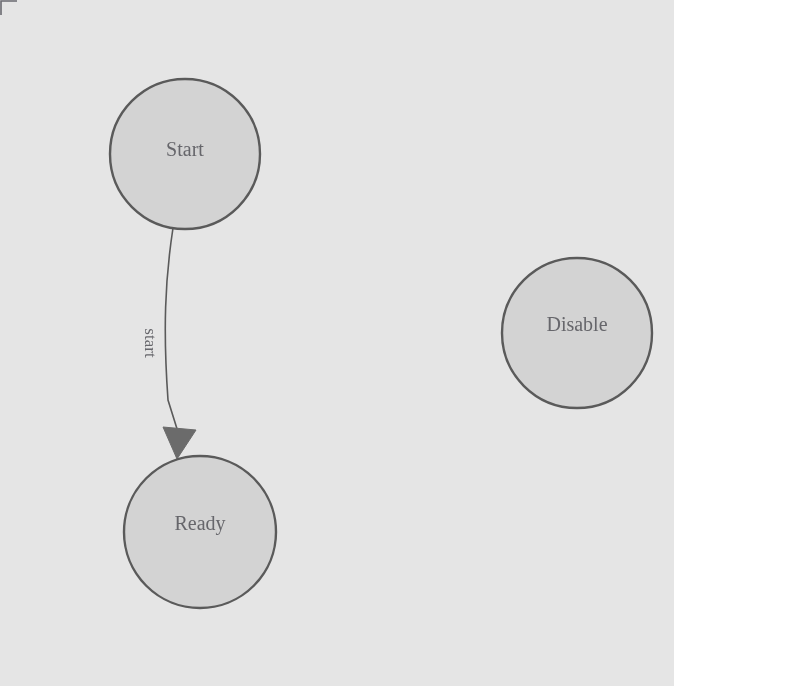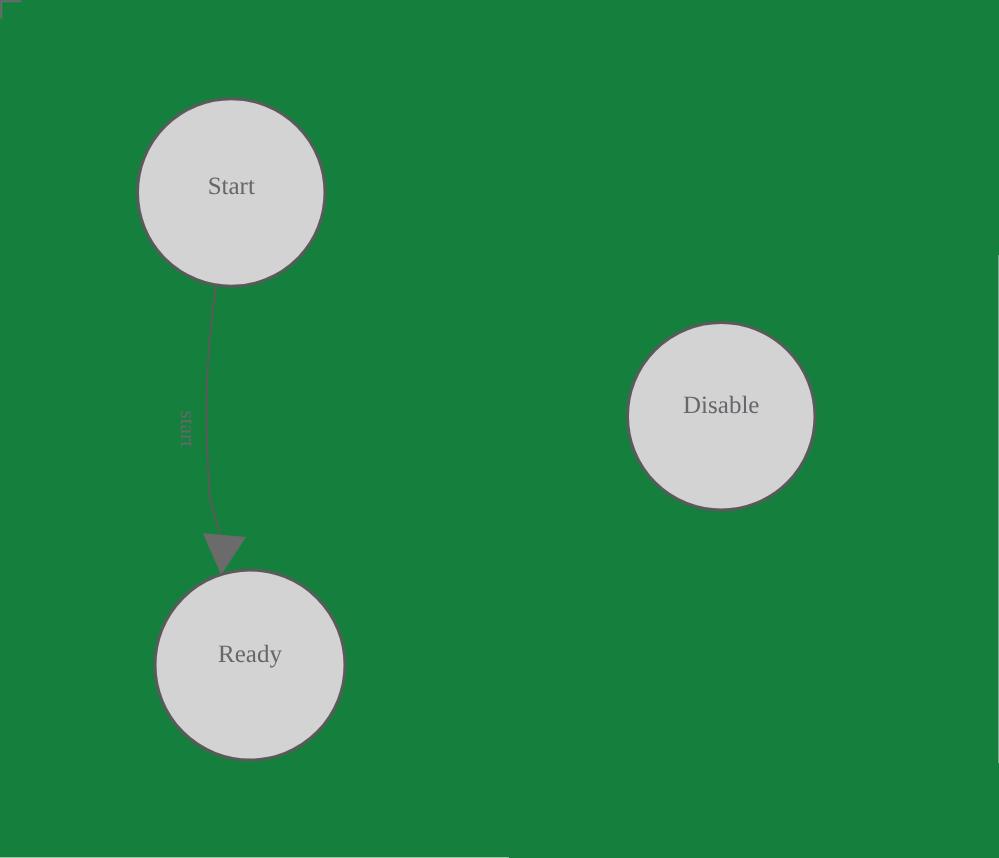--- a/index.html
+++ b/index.html
@@ -9,23 +9,23 @@
     background: #ffffff;
   }
   body {
     width: 799px;
     height: 686px;
     overflow: hidden;
     font-family: "Liberation Serif", serif;
   }
   #canvas {
     position: relative;
-    width: 799px;
+    width: 674px;
     height: 686px;
-    background: #15803d;
+    background: #e5e5e5;
   }
   #diagram-svg {
     position: absolute;
     top: 0;
     left: 0;
     width: 799px;
     height: 686px;
   }
   .node-shape {
     fill: #d3d3d3;

